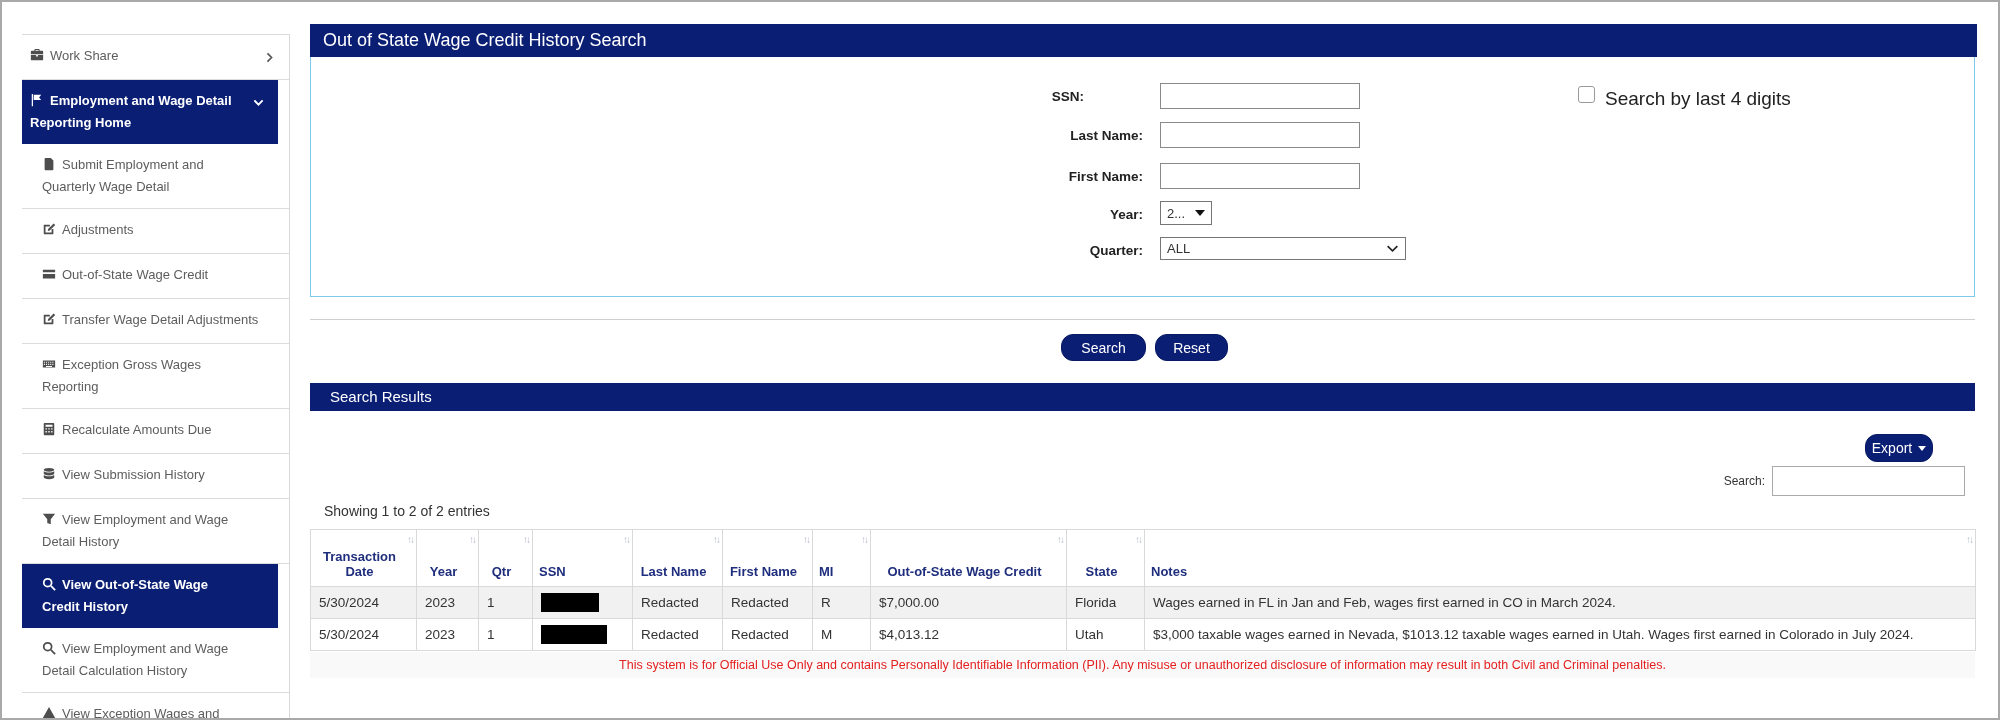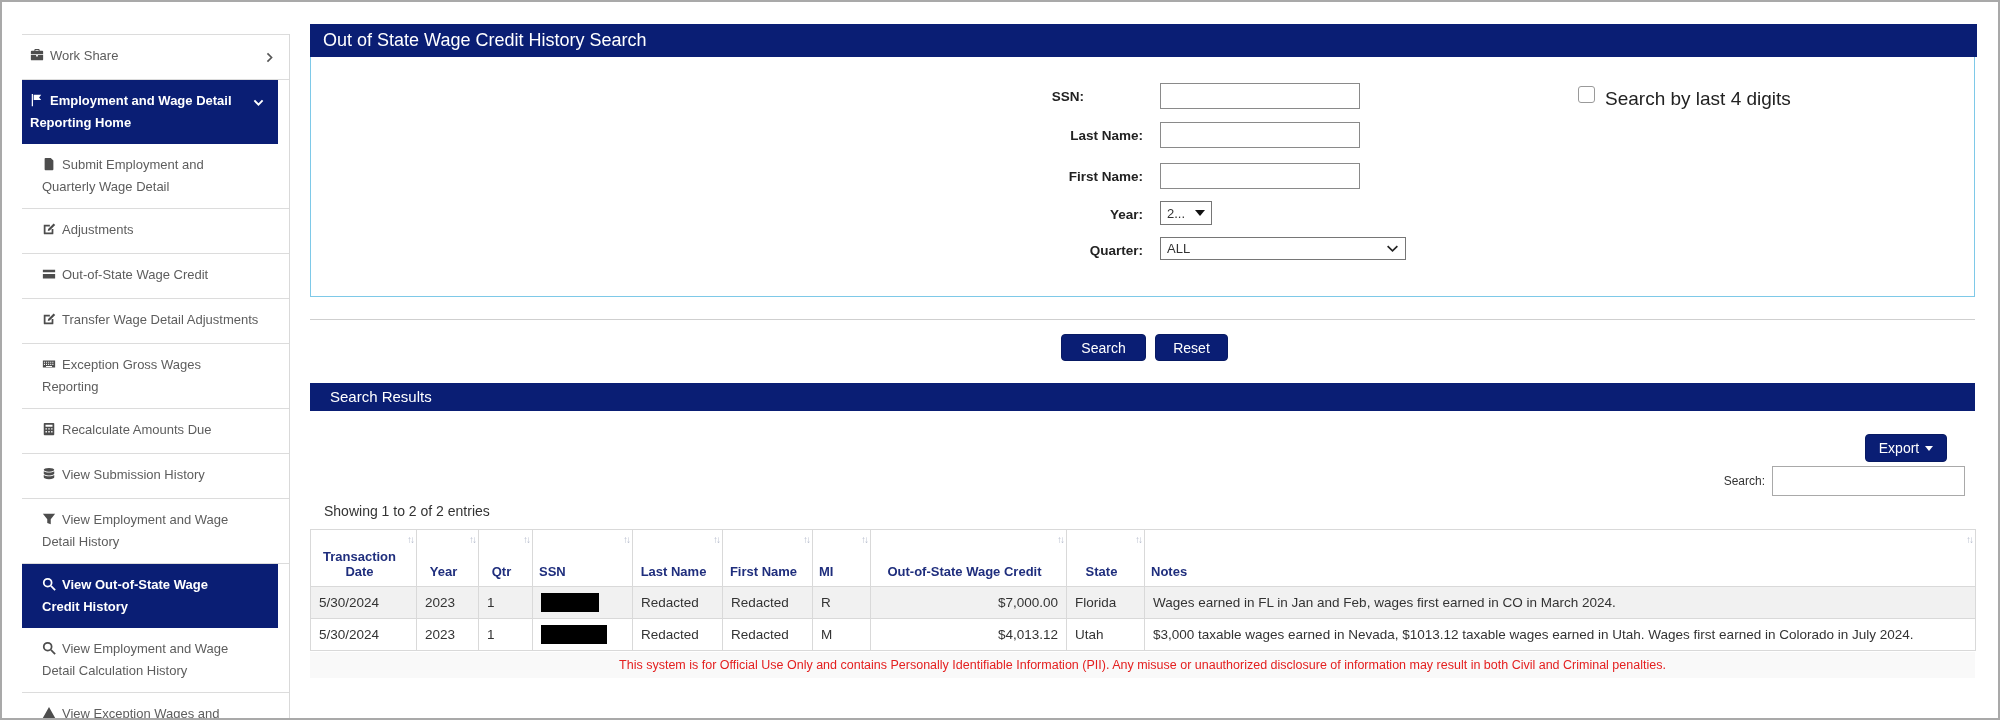--- a/index.html
+++ b/index.html
@@ -37,25 +37,25 @@
                  font-size:13px; color:#333; cursor:pointer; }
   .tri-down { width:0; height:0; border-left:5px solid transparent; border-right:5px solid transparent;
               border-top:6px solid #111; }
   .checkbox { position:absolute; width:17px; height:17px; border:1px solid #9a9a9a;
               border-radius:3px; background:#fff; cursor:pointer; }
   .cb-label { position:absolute; font-size:19px; color:#222; }
 
   .divider { position:absolute; left:308px; top:317px; width:1665px; border-top:1px solid #cfcfcf; }
 
   .btn { position:absolute; background:#0a1e74; color:#fff; border:1px solid #081a63;
-         border-radius:4px; font-size:14px; text-align:center; cursor:pointer;
+         border-radius:12px; font-size:14px; text-align:center; cursor:pointer;
          font-family:"Liberation Sans", sans-serif; display:flex; align-items:center; justify-content:center; }
   .btn-search { left:1059px; top:332px; width:85px; height:27px; }
   .btn-reset  { left:1153px; top:332px; width:73px; height:27px; }
-  .btn-export { left:1863px; top:432px; width:82px; height:28px; gap:6px;align-items:center; }
+  .btn-export { left:1863px; top:432px; width:68px; height:28px; gap:6px;align-items:center; }
   .caret-down { width:0; height:0; border-left:4px solid transparent; border-right:4px solid transparent;
                 border-top:5px solid #fff; }
 
   .results-bar { position:absolute; left:308px; top:381px; width:1665px; height:28px;
                  background:#0a1e74; color:#fff; font-size:15px; line-height:28px; padding-left:20px; }
 
   .filter-label { position:absolute; left:1663px; top:472px; width:100px; text-align:right;
                   font-size:12px; color:#333; }
   .filter-input { position:absolute; left:1770px; top:464px; width:193px; height:30px;
                   border:1px solid #a9a9a9; font-size:13px; padding:0 6px; }
@@ -65,21 +65,21 @@
   
   .results-table { position:absolute; left:308px; top:527px; width:1665px;
                    border-collapse:collapse; table-layout:fixed; font-size:13.5px; color:#333; }
   .results-table th, .results-table td { border:1px solid #d9d9d9; }
   .results-table th { position:relative; height:57px; vertical-align:bottom;
                       padding:4px 14px 7px 6px; font-size:13px; font-weight:bold; color:#1f2e7d;
                       text-align:center; cursor:pointer; }
   .results-table th.al { text-align:left; }
   .results-table td { height:32px; padding:0 8px; background:#fff; }
   .results-table tr.odd td { background:#f1f1f1; }
-  .results-table td.num { text-align:right; }
+  .results-table td.num { text-align:left; }
   .sort { position:absolute; top:4px; right:3px; font-size:10px; letter-spacing:-2px;
           color:#b4bacb; font-weight:normal; }
   .sort::after { content:"↑↓"; }
   .black-box { background:#000; height:19px; }
 
   .footer-band { position:absolute; left:308px; top:650px; width:1665px; height:26px;
                  background:#f9f9f9; display:flex; align-items:center; justify-content:center; }
   .pii { color:#e42020; font-size:12.5px; }
 </style>
 </head>

